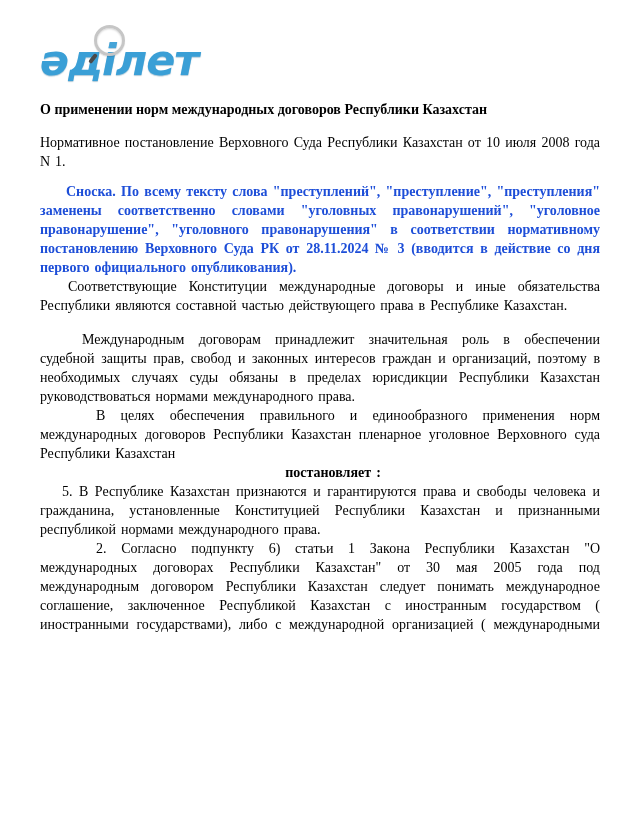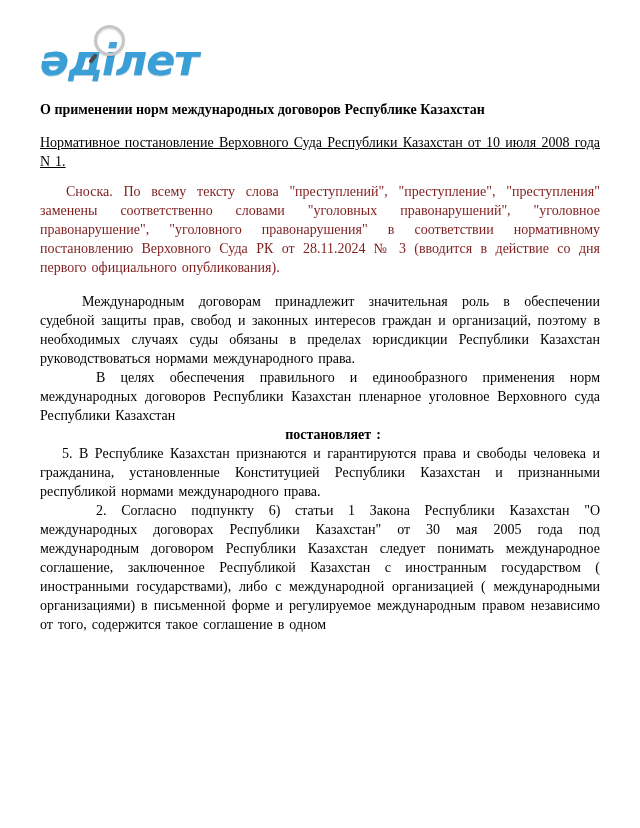--- a/index.html
+++ b/index.html
@@ -68,38 +68,39 @@
     margin: 10px 0 14px 0;
     line-height: 19px;
   }
   .para {
     margin: 0;
     font-size: 14px;
     line-height: 19px;
     text-align: justify;
     word-spacing: 1.5px;
   }
-  .para.red { color: #7f1d1d; }
+  .para.red { color: #1d4ed8; font-weight: bold; }
   .para.bold { font-weight: bold; text-align: left; }
   .para.space-after { margin-bottom: 11px; }
 </style>
 </head>
 <body>
 
 <div class="page">
 
   <div class="logo">
     <span>әд</span><span class="mag-wrap"><span class="mag-ring"></span><span class="mag-handle"></span><span>і</span></span><span>лет</span>
   </div>
 
-  <h1 class="doc-title">О применении норм международных договоров Республике Казахстан</h1>
+  <h1 class="doc-title">О применении норм международных договоров Республики Казахстан</h1>
 
   <div id="paragraphs">
-      <p class="para space-after" style="text-indent: 0px; text-decoration: underline;">Нормативное постановление Верховного Суда Республики Казахстан от 10 июля 2008 года N 1.</p>
+      <p class="para space-after" style="text-indent: 0px;">Нормативное постановление Верховного Суда Республики Казахстан от 10 июля 2008 года N 1.</p>
       <p class="para red" style="text-indent: 26px;">Сноска. По всему тексту слова "преступлений", "преступление", "преступления" заменены соответственно словами "уголовных правонарушений", "уголовное правонарушение", "уголовного правонарушения" в соответствии нормативному постановлению Верховного Суда РК от 28.11.2024 № 3 (вводится в действие со дня первого официального опубликования).</p>
+      <p class="para" style="text-indent: 28px;">Соответствующие Конституции международные договоры и иные обязательства Республики являются составной частью действующего права в Республике Казахстан.</p>
       <p class="para" style="text-indent: 42px; margin-top: 15px;">Международным договорам принадлежит значительная роль в обеспечении судебной защиты прав, свобод и законных интересов граждан и организаций, поэтому в необходимых случаях суды обязаны в пределах юрисдикции Республики Казахстан руководствоваться нормами международного права.</p>
       <p class="para" style="text-indent: 56px;">В целях обеспечения правильного и единообразного применения норм международных договоров Республики Казахстан пленарное уголовное Верховного суда Республики Казахстан</p>
       <p class="para bold" style="text-indent: 26px; text-align: center;">постановляет :</p>
       <p class="para" style="text-indent: 22px;">5. В Республике Казахстан признаются и гарантируются права и свободы человека и гражданина, установленные Конституцией Республики Казахстан и признанными республикой нормами международного права.</p>
       <p class="para" style="text-indent: 56px;">2. Согласно подпункту 6) статьи 1 Закона Республики Казахстан "О международных договорах Республики Казахстан" от 30 мая 2005 года под международным договором Республики Казахстан следует понимать международное соглашение, заключенное Республикой Казахстан с иностранным государством ( иностранными государствами), либо с международной организацией ( международными организациями) в письменной форме и регулируемое международным правом независимо от того, содержится такое соглашение в одном</p>
     </div>
 
 </div>
 
 </body></html>

